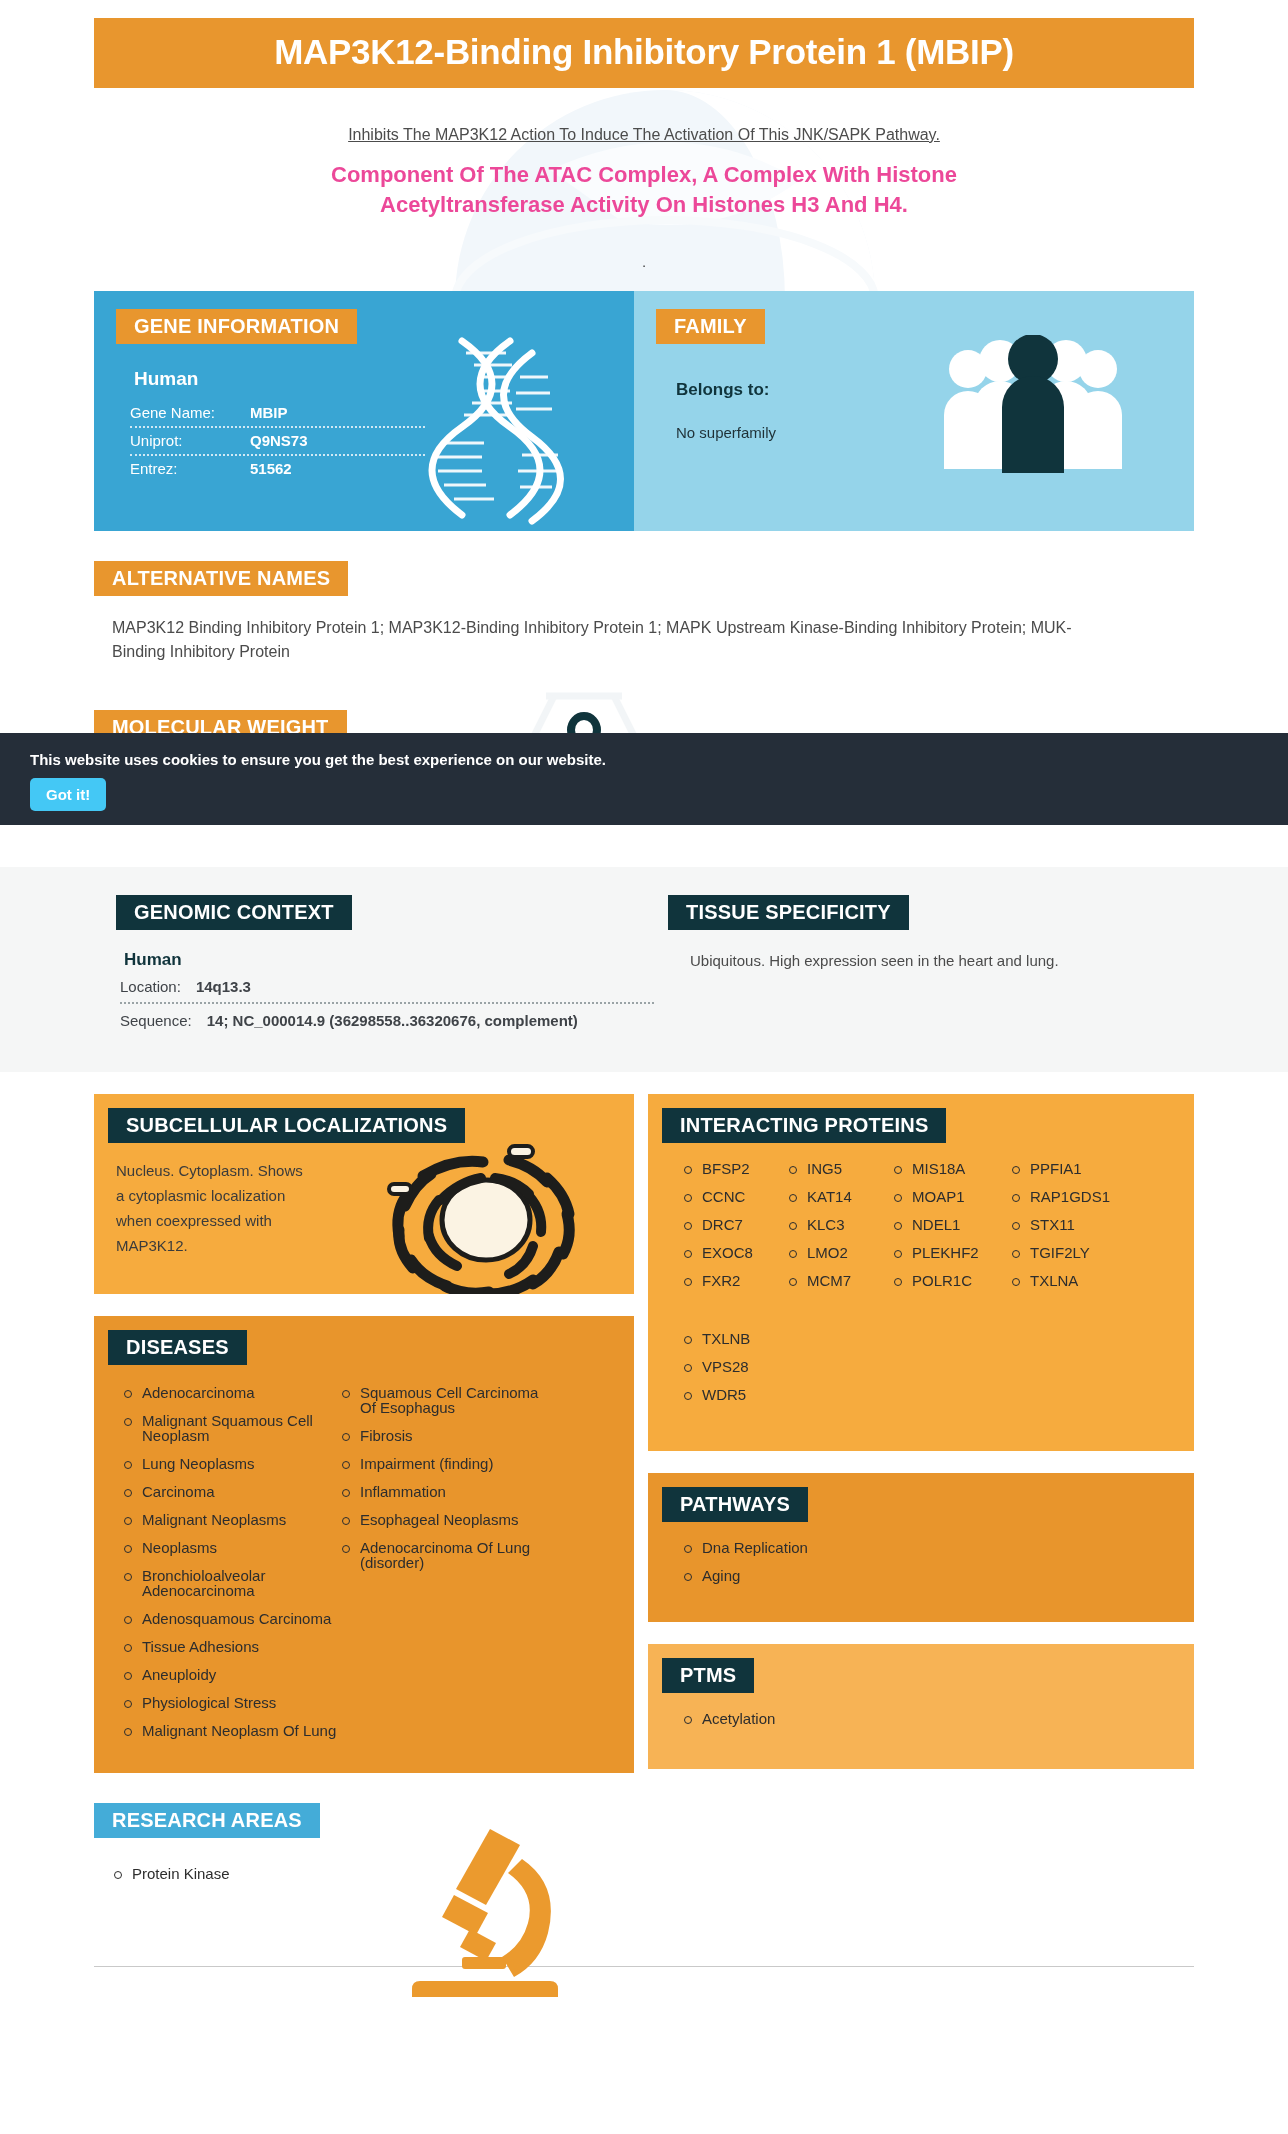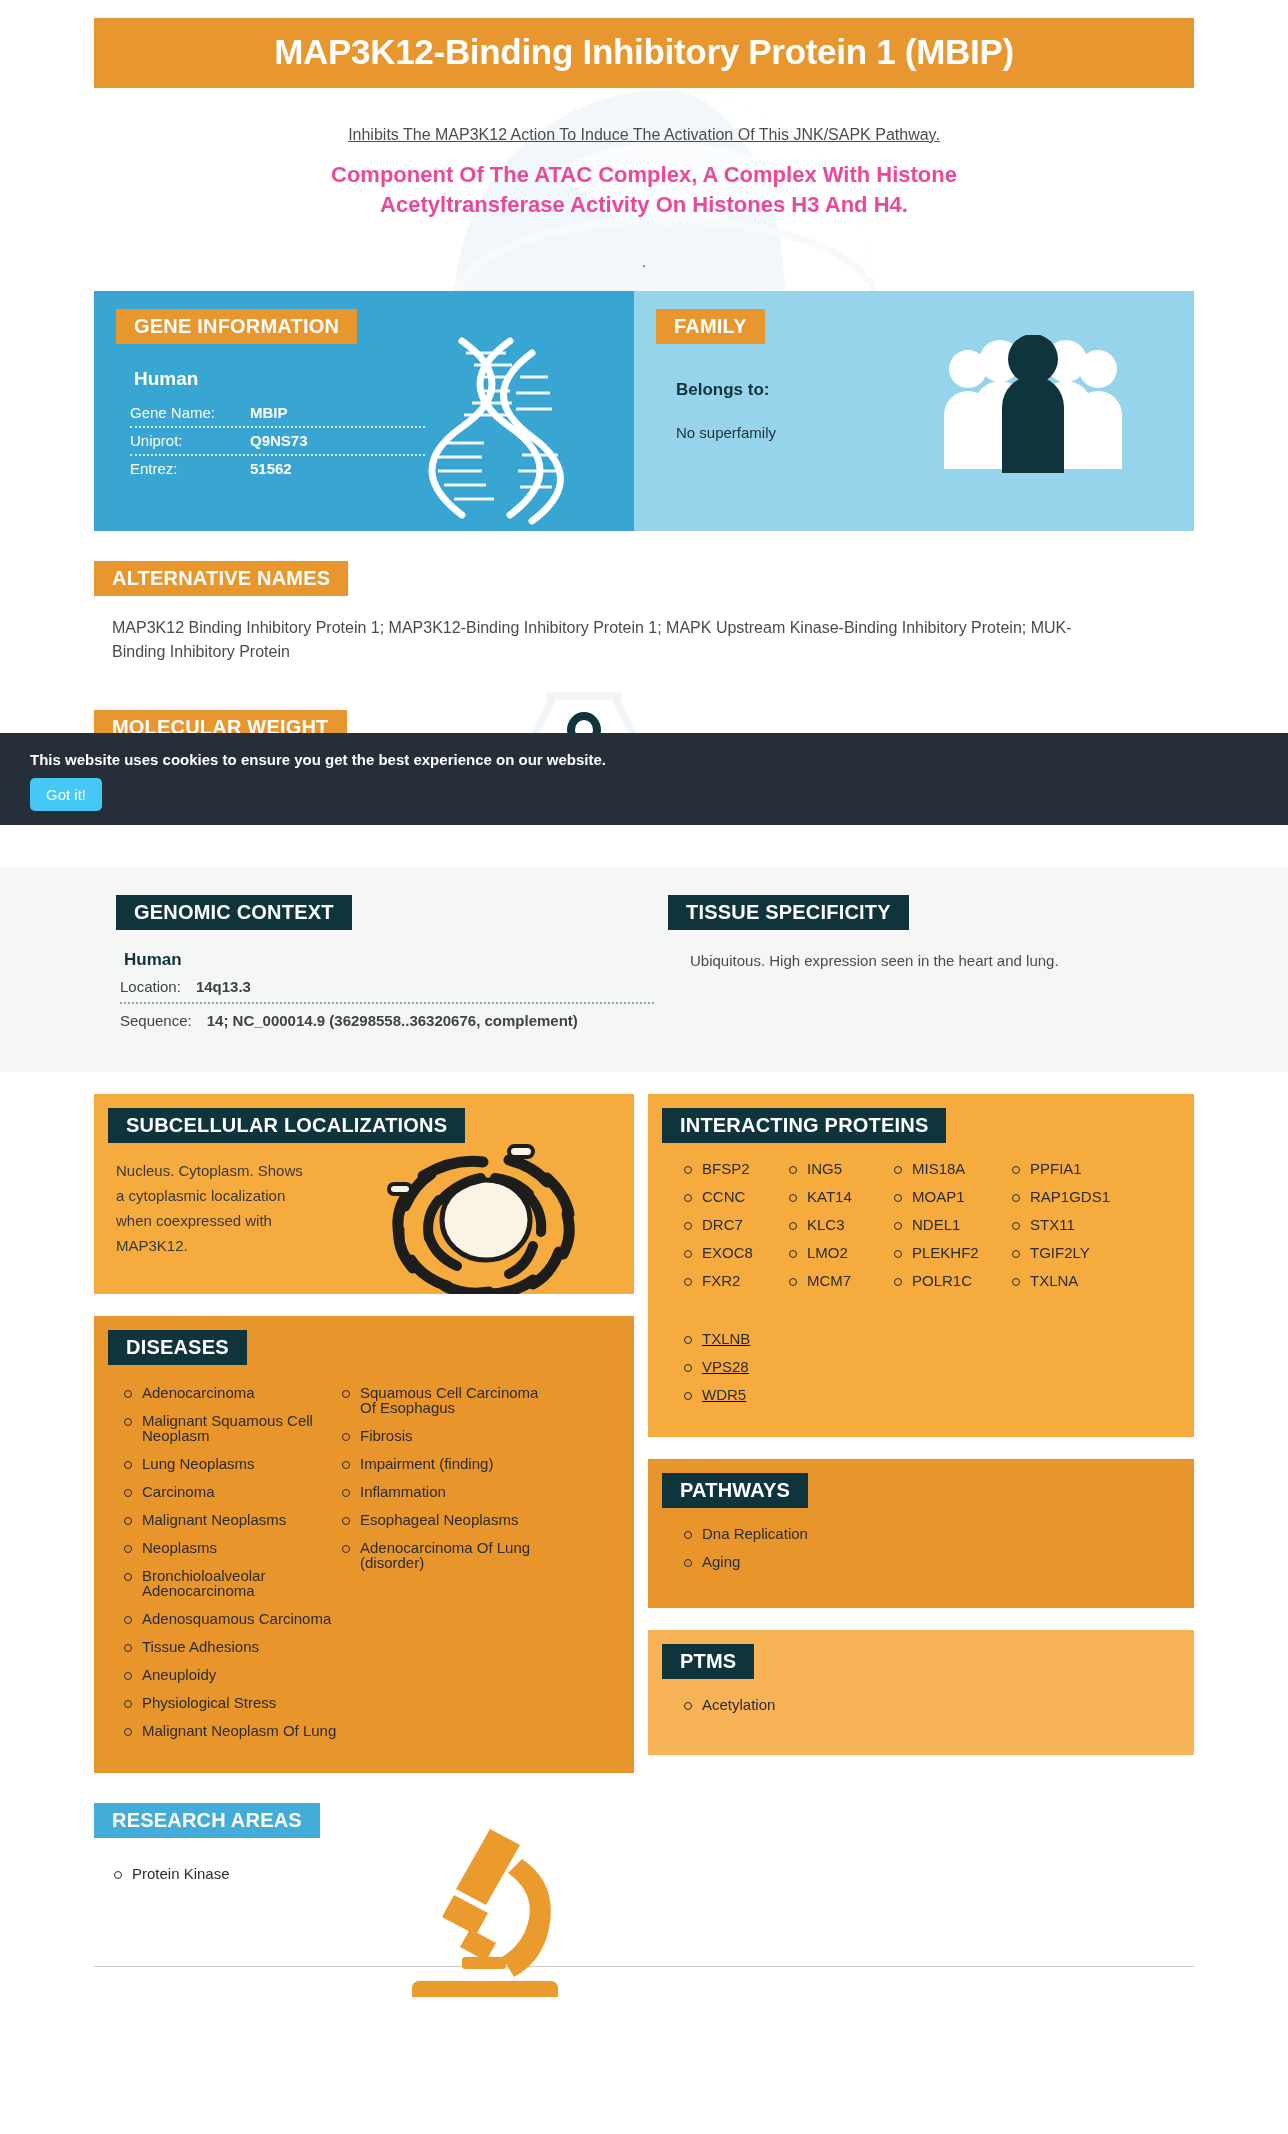--- a/index.html
+++ b/index.html
@@ -108,21 +108,21 @@
 
   
   .cookie-bar {
     position: absolute; left: 0; top: 733px; width: 1288px; height: 92px;
     background: #252e39; color: #ffffff; z-index: 40;
     padding: 18px 0 0 30px;
   }
   .cookie-text { font-size: 15px; font-weight: bold; }
   .cookie-btn {
     margin-top: 10px; display: inline-block; background: #44c8f5; color: #ffffff;
-    font-size: 15px; font-weight: normal; border: none; border-radius: 5px;
+    font-size: 15px; font-weight: bold; border: none; border-radius: 5px;
     padding: 8px 16px; cursor: pointer; font-family: "Liberation Sans", sans-serif; text-align: center;
   }
 
   
   .grey-band {
     background: #f5f6f6; margin-top: 122px; padding: 28px 0 36px 0;
     display: flex;
   }
   .gc-left { width: 560px; padding-left: 22px; }
   .gc-right { flex: 1; padding-left: 14px; }
@@ -158,21 +158,21 @@
   .ul-plain li {
     color: #2d2d2d; font-size: 15px; line-height: 1.0; padding: 0 0 13px 20px;
     position: relative;
   }
   .ul-plain li::before {
     content: ""; position: absolute; left: 2px; top: 5px;
     width: 6px; height: 6px; border: 1px solid #2d2d2d; border-radius: 50%;
   }
   .ip-col { width: 105px; }
   .ip-col.w-wide { width: 118px; }
-  .ip-extra { padding: 14px 0 22px 34px; text-decoration: underline; }
+  .ip-extra { padding: 14px 0 36px 34px; }
 
   .dz-cols { display: flex; padding: 20px 0 22px 28px; }
   .dz-col { width: 218px; }
 
   .pw-body { padding: 18px 0 26px 34px; }
   .ptm-body { padding: 18px 0 30px 34px; }
 
   
   .ra-wrap { margin-top: 30px; position: relative; }
   .ra-body { padding: 28px 0 0 18px; }

